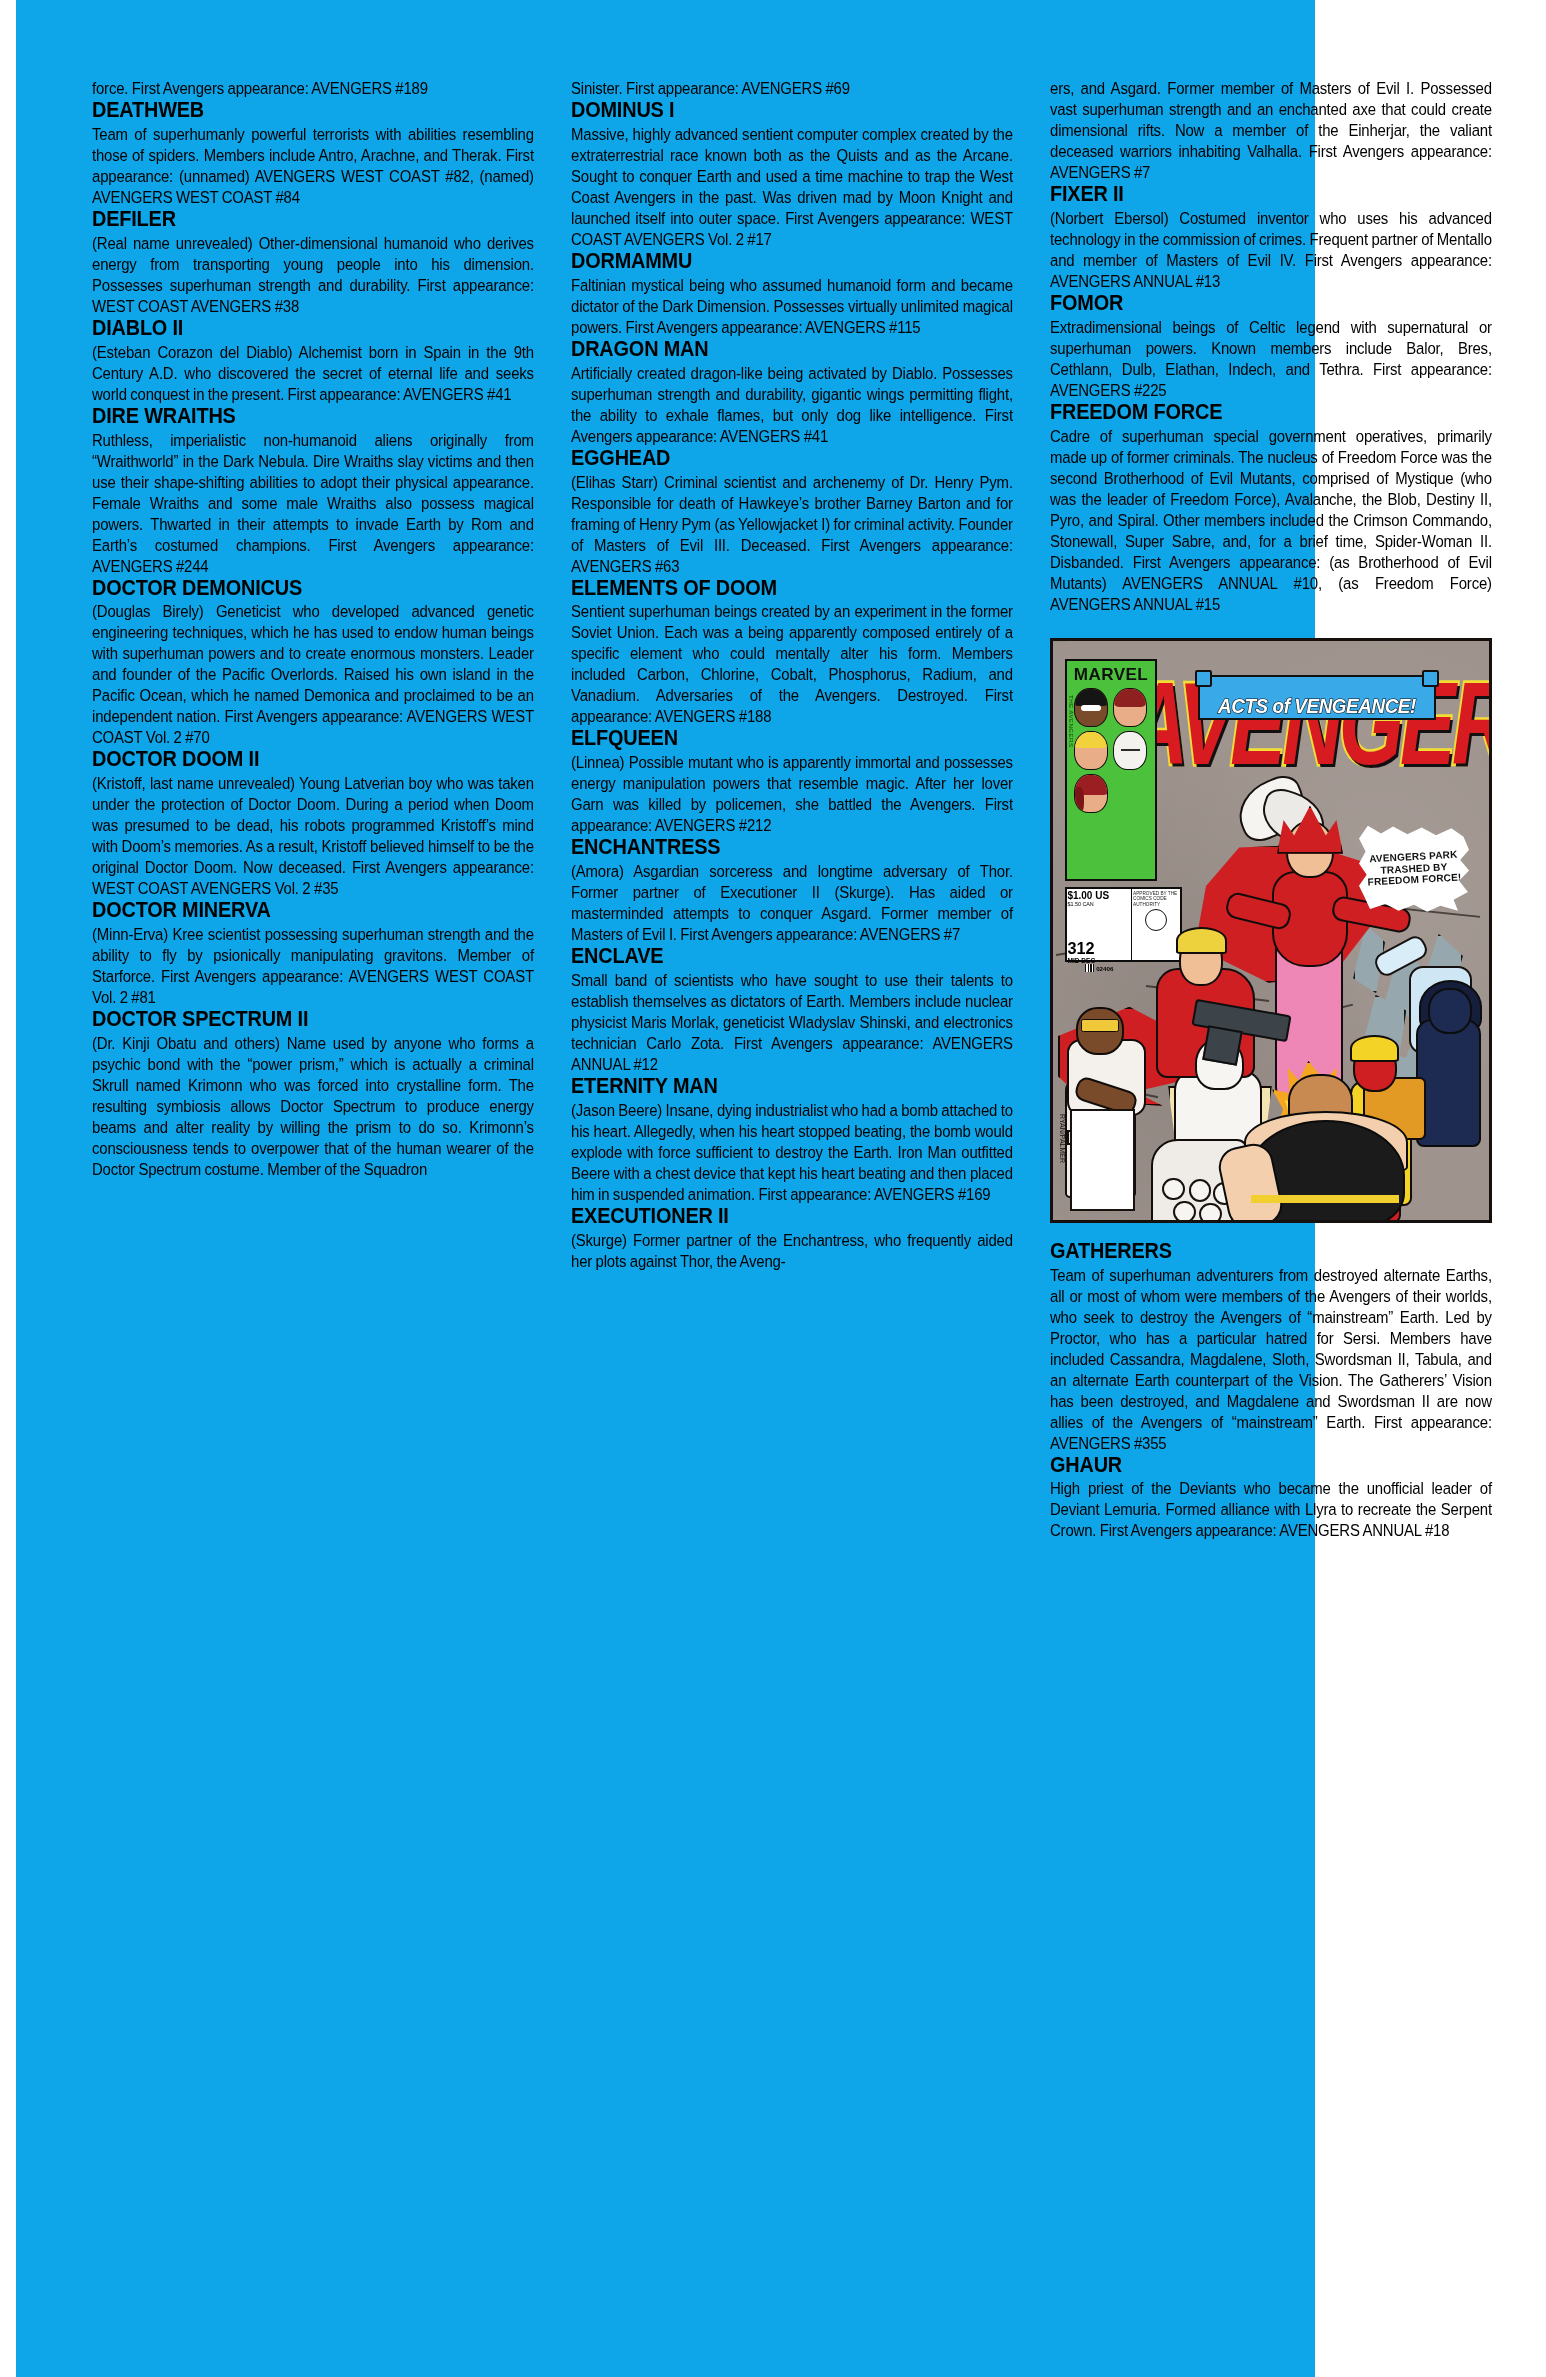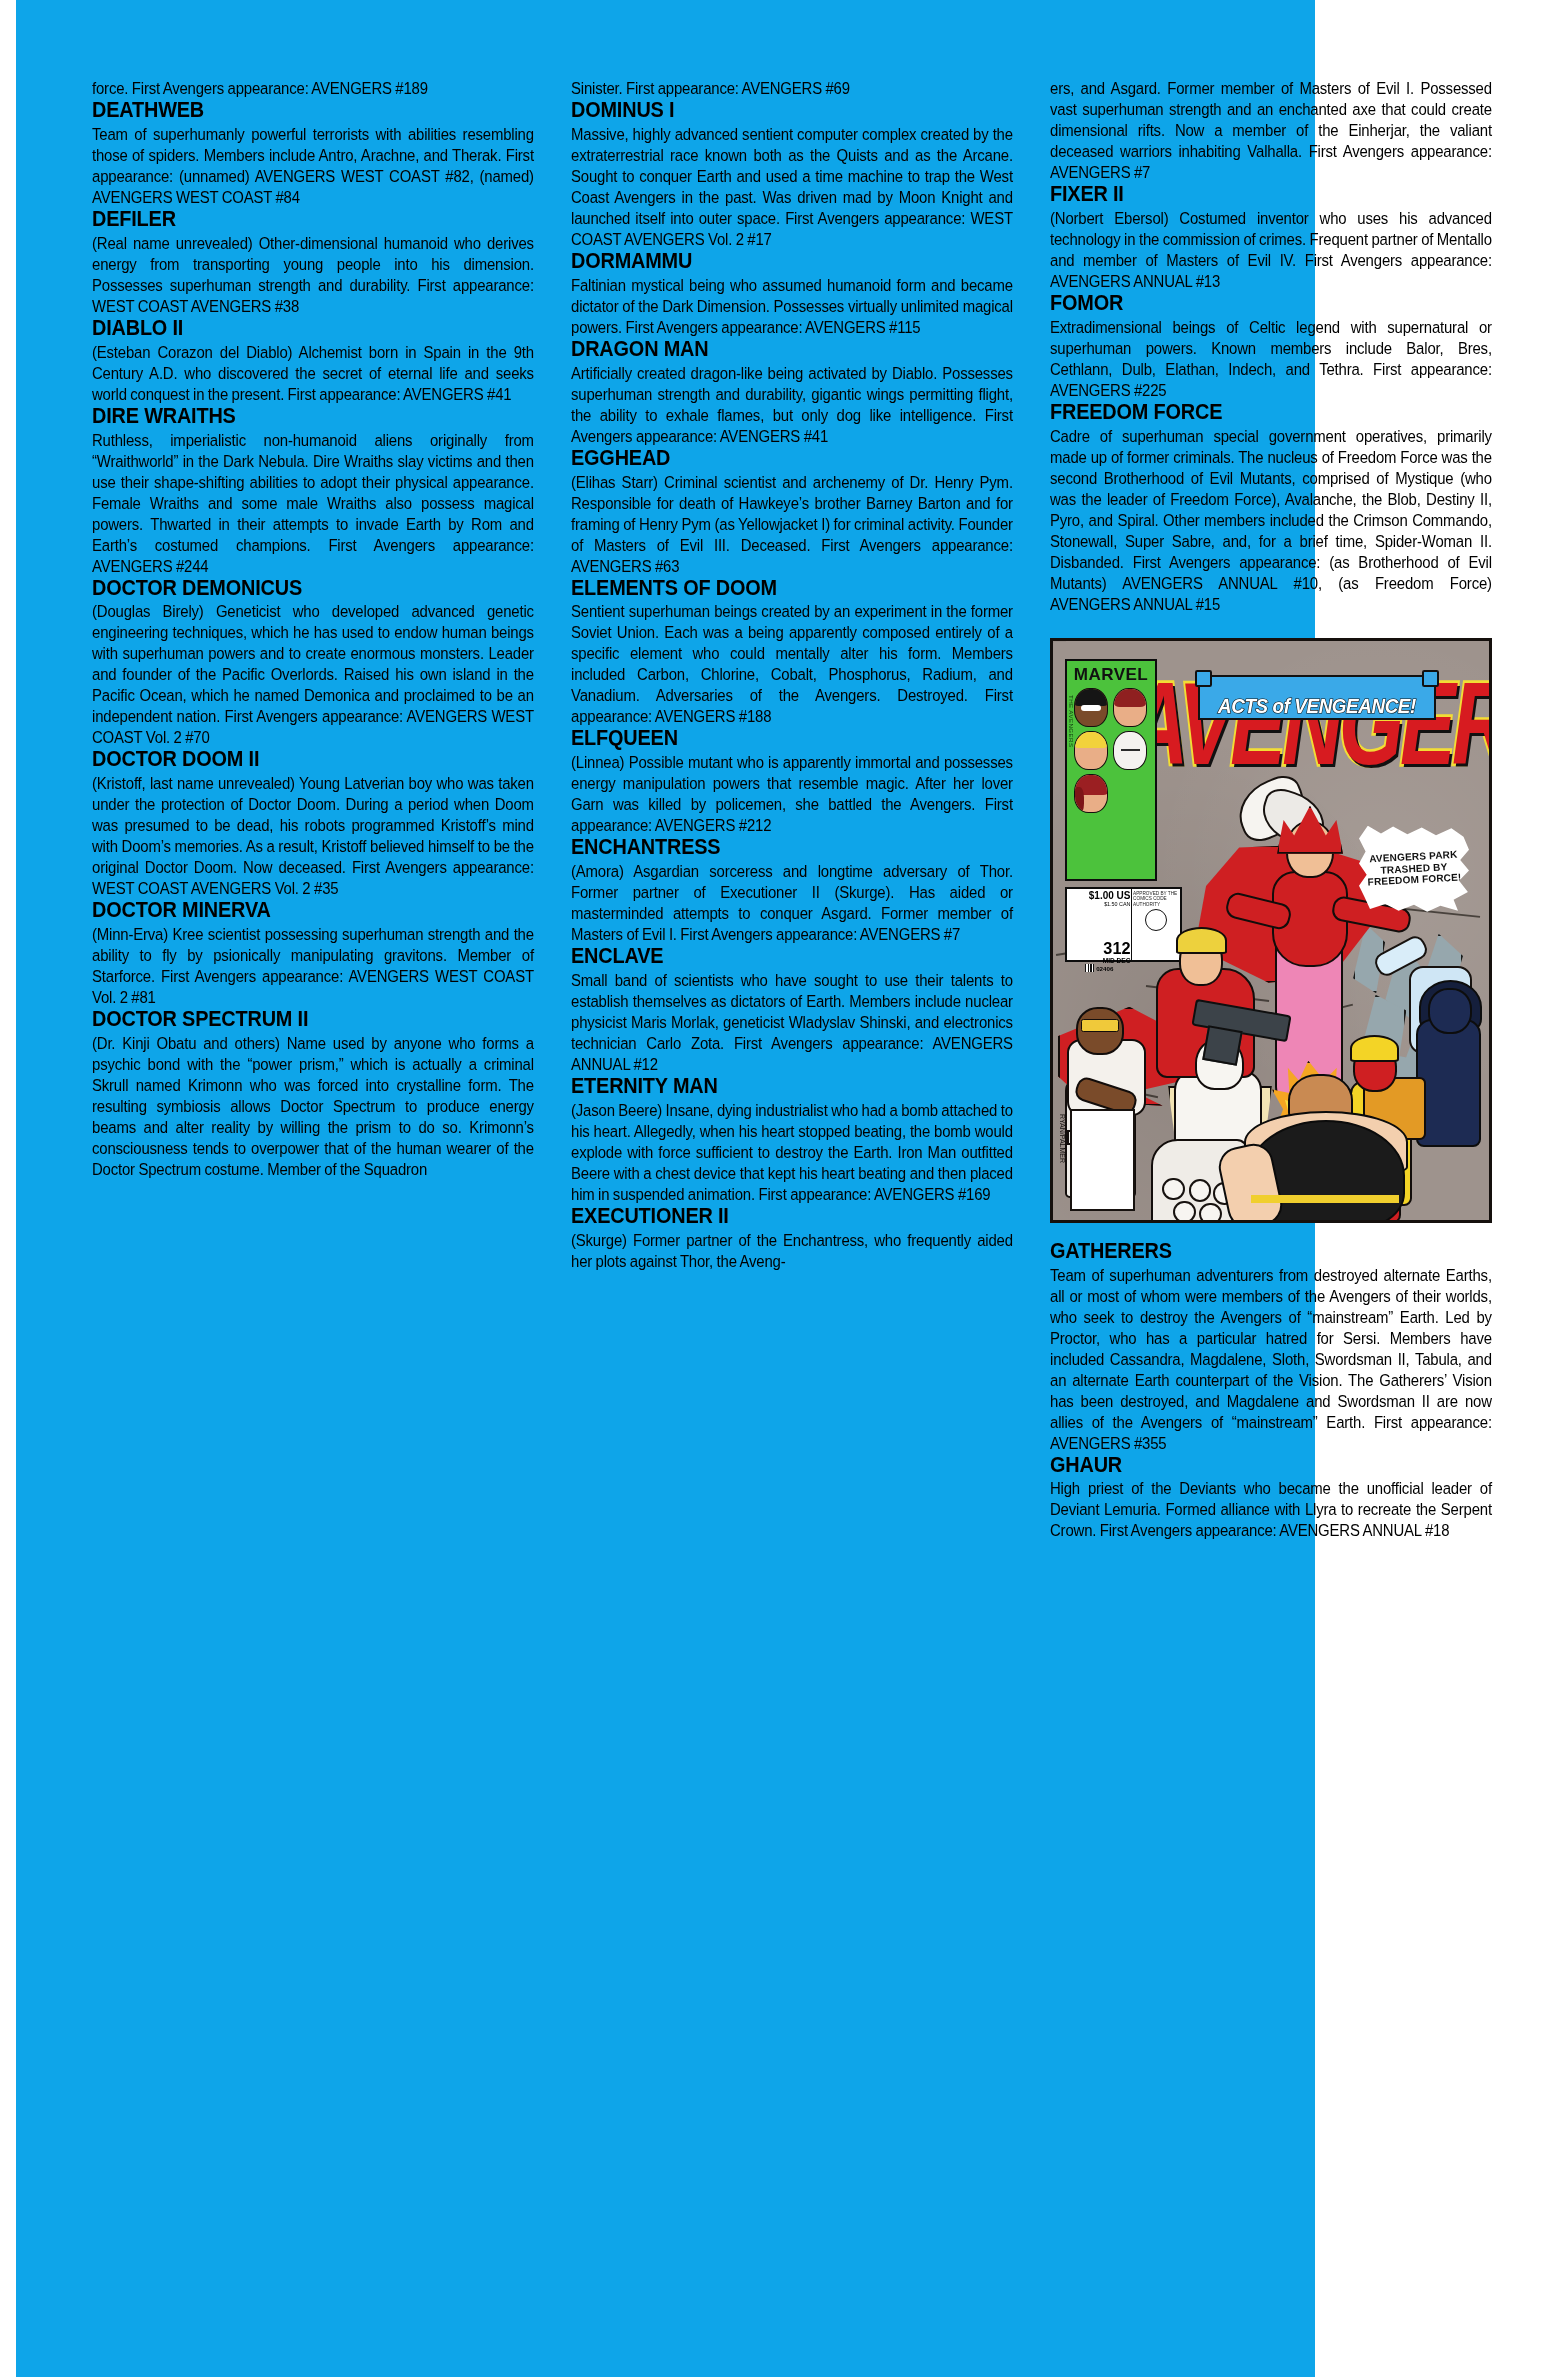--- a/index.html
+++ b/index.html
@@ -170,21 +170,21 @@
     position: absolute;
     left: 12.4px; top: 246px;
     width: 117px; height: 75px;
     background: #ffffff;
     border: 2.3px solid #0d0d0d;
     box-sizing: border-box;
     display: flex;
     z-index: 6;
     font-family: "Liberation Sans Narrow","Liberation Sans",sans-serif;
   }
-  .price-left { width: 58%; text-align: right; padding-top: 1.6px; }
+  .price-left { width: 58%; text-align: left; padding-top: 1.6px; }
   .price-right { width: 42%; border-left: 1.6px solid #0d0d0d; font-size: 4.7px; padding: 2.3px 1.6px; line-height: 1.15; color: #222; }
   .price-usd { font-weight: bold; font-size: 10px; }
   .price-can { font-size: 5.4px; }
   .issue-no { font-weight: bold; font-size: 16.3px; line-height: 0.95; margin-top: 34px; }
   .issue-date { font-size: 6.6px; font-weight: bold; }
   .barcode-row { display:flex; align-items:center; justify-content:center; gap:2.3px; font-size:6.2px; font-weight:bold;}
   .cca-seal { width: 20px; height: 20px; border-radius: 50%; border: 1.6px solid #111; margin: 2.3px auto 0 auto; background:#fff; }
   .upc-mini { display:block; width: 9.3px; height:8.6px; background: repeating-linear-gradient(90deg,#111 0 0.8px,#fff 0.8px 1.6px); }
 
   

